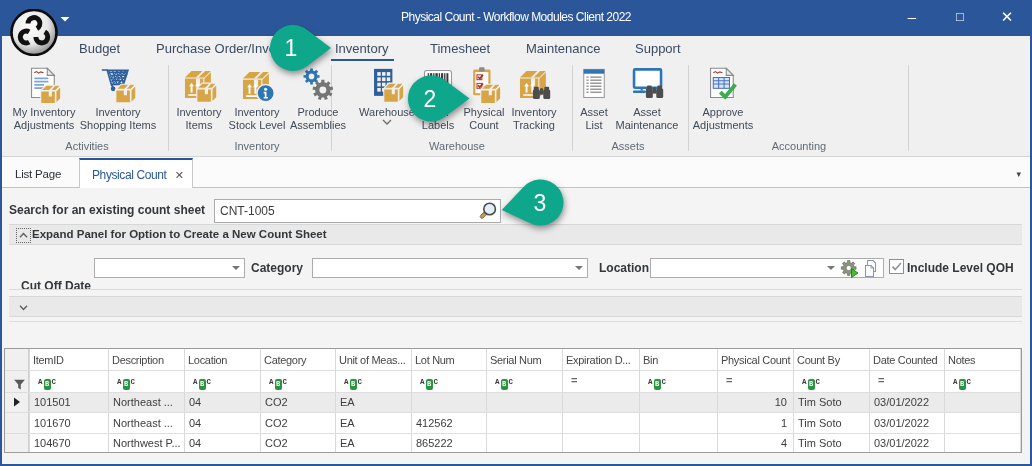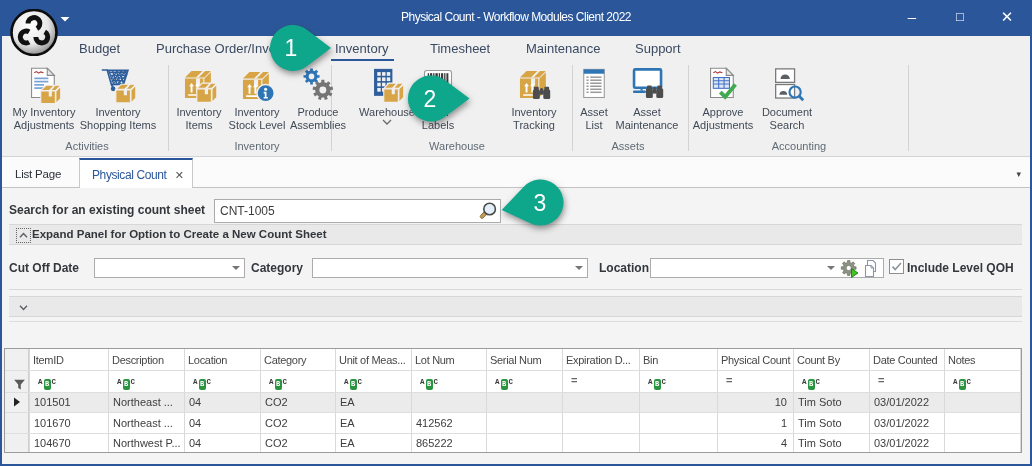--- a/index.html
+++ b/index.html
@@ -203,20 +203,36 @@
           <rect x="9.6" y="6" width="2" height="14"></rect>
           <rect x="12.5" y="6" width="1.2" height="14"></rect>
       <rect x="14.6" y="6" width="2.2" height="14"></rect>
           <rect x="17.7" y="6" width="1.2" height="14"></rect>
           <rect x="19.8" y="6" width="2" height="14"></rect>
       <rect x="22.7" y="6" width="1.2" height="14"></rect>
           <rect x="24.8" y="6" width="1.8" height="14"></rect>
     </g>
     <path d="M26 24 q3 2 1.5 5" stroke="#c09138" fill="none"></path>
     </svg>Item<br>Labels</div>
+  <div class="rbtn" style="left:455px; width:54px;"><svg width="34" height="36" viewBox="0 0 34 36">
+    <rect x="7" y="2.5" width="16" height="24" rx="1.2" fill="#d8a546"></rect>
+    <rect x="12.5" y="0.5" width="5" height="4" rx="0.8" fill="#8a8a8a"></rect>
+    <rect x="9" y="5" width="12" height="19.5" fill="#fff"></rect>
+    <rect x="10.5" y="7.5" width="4.5" height="4.5" fill="none" stroke="#b94a3f" stroke-width="1.1"></rect>
+    <path d="M11.5 9.3 l1.6 1.6 l3 -3.4" stroke="#a33025" stroke-width="1.5" fill="none"></path>
+    <rect x="10.5" y="15.5" width="4.5" height="4.5" fill="none" stroke="#b94a3f" stroke-width="1.1"></rect>
+    <path d="M11.5 17.3 l1.6 1.6 l3 -3.4" stroke="#a33025" stroke-width="1.5" fill="none"></path>
+    <g>
+          <path d="M14 21 L19 16.2 L32.5 16.2 L28 21 Z" fill="#d8a546" stroke="#f1f0f1"></path>
+    <path d="M14 21.5 L27.5 21.5 L27.5 34 L14 34 Z" fill="#d8a546" stroke="#f1f0f1"></path>
+    <path d="M28 21.5 L32.5 17.2 L32.5 29.5 L28 34 Z" fill="#d8a546" stroke="#f1f0f1"></path>
+    <path d="M21.4 21.5 L24.3 21.5 L24.3 26.5 L21.4 26.5 Z" fill="#f1f0f1"></path>
+    <path d="M21.4 21 L25.8 16.2 L27.8 16.2 L23.8 21 Z" fill="#f1f0f1"></path>
+        </g>
+    </svg>Physical<br>Count</div>
   <div class="rbtn" style="left:502px; width:60px;"><svg width="34" height="36" viewBox="0 0 34 36">
     <use href="#boxbig" x="4" y="3"></use>
     <use href="#binoc" x="16" y="18"></use>
     </svg>Inventory<br>Tracking</div>
   <div class="rbtn" style="left:570px; width:44px;"><svg width="34" height="36" viewBox="0 0 34 36">
     <rect x="7.5" y="2.5" width="19" height="26" fill="#fff" stroke="#9a9a9a"></rect>
     <rect x="7.5" y="2.5" width="19" height="4" fill="#2e75b6"></rect>
     <g fill="#9a9a9a">
       <rect x="10" y="9" width="2" height="1.4"></rect>
           <rect x="13.5" y="9" width="10.5" height="1.4"></rect>
@@ -238,28 +254,20 @@
     <path d="M12 19.5 L13.5 22 L10.5 22 Z" fill="#2e75b6"></path>
     <use href="#binoc" x="16" y="17"></use>
     </svg>Asset<br>Maintenance</div>
   <div class="rbtn" style="left:688px; width:66px;"><svg width="34" height="36" viewBox="0 0 34 36">
     <use href="#docpage" x="5" y="1"></use>
     <path d="M8 5.5 l2 -1 l2 1.5 l2 -1.2 l2.5 0.9" stroke="#a33" stroke-width="1" fill="none"></path>
     <rect x="8" y="10" width="15" height="10" fill="#dce6f4" stroke="#4472c4"></rect>
     <path d="M8 13 L23 13 M8 16 L23 16 M13 10 L13 20 M18 10 L18 20" stroke="#4472c4" stroke-width="1"></path>
     <path d="M14.5 23.5 L19 28 L28.5 16.5" stroke="#3faa4e" stroke-width="3.6" fill="none"></path>
     </svg>Approve<br>Adjustments</div>
-  <div class="rbtn" style="left:754px; width:62px;"><svg width="34" height="36" viewBox="0 0 34 36">
-    <rect x="6.5" y="2" width="17.5" height="12.5" fill="#fff" stroke="#7a7a7a" stroke-width="1.2"></rect>
-    <path d="M11 11.5 a4.3 4.3 0 0 1 8.6 0 Z" fill="#5a5f66"></path>
-    <rect x="6.5" y="16.5" width="17.5" height="12.5" fill="#fff" stroke="#7a7a7a" stroke-width="1.2"></rect>
-    <path d="M10 26 a3.6 3.6 0 0 1 7.2 0 Z" fill="#5a5f66"></path>
-    <circle cx="24.5" cy="23.5" r="5.2" fill="none" stroke="#2e75b6" stroke-width="2"></circle>
-    <path d="M28.2 27.2 L32 31" stroke="#2e75b6" stroke-width="2.6"></path>
-    </svg>Document<br>Search</div>
 </div>
 <div id="doctabs">
   <div id="hometab">List Page</div>
   <div id="activetab">
       <span class="t">Physical Count</span>
       <span class="x">✕</span>
     </div>
   <div id="tabcaret">▾</div>
 </div>
 <div id="searchlbl">Search for an existing count sheet</div>
@@ -269,21 +277,21 @@
   <rect x="3" y="12.4" width="9" height="3.6" rx="1.7" transform="rotate(-45 6.5 14.5)" fill="#c49a52" stroke="#7c6436" stroke-width="0.8"></rect>
   <circle cx="12.6" cy="8" r="5.8" fill="#e4eefa" stroke="#4a4a4a" stroke-width="1.6"></circle>
 </svg>
   </div>
 <div class="panelbar" style="top:224px;">
     <span class="pchev" style="outline:1px dotted #666;"><svg width="13" height="13" viewBox="0 0 13 13">
         <path d="M3 8.2 L6.5 4.6 L10 8.2" stroke="#5a5f66" stroke-width="1.4" fill="none"></path>
       </svg></span>
     <span class="tx">Expand Panel for Option to Create a New Count Sheet</span>
   </div>
-<div class="flabel" style="left:9px;">Cut Off Date</div>
+<div class="flabel" style="left:21px;margin-top:18px;">Cut Off Date</div>
 <div class="combo" style="left:94px; width:151px;">
     <span class="arr"></span>
   </div>
 <div class="flabel" style="left:251px;">Category</div>
 <div class="combo" style="left:312px; width:276px;">
     <span class="arr"></span>
   </div>
 <div class="flabel" style="left:599px;">Location</div>
 <div class="combo" style="left:650px; width:234px;">
     <span class="arr" style="right:48px;"></span>

